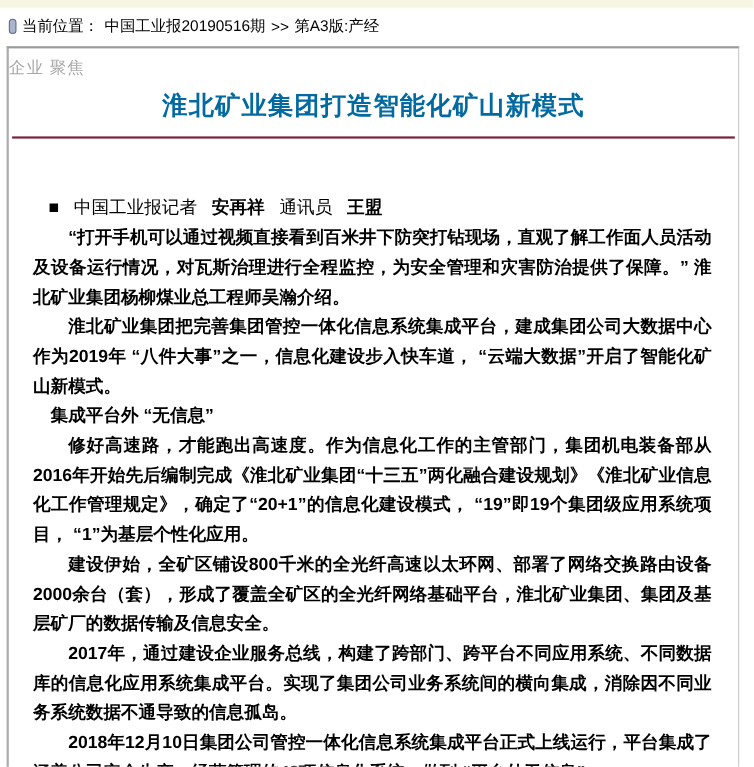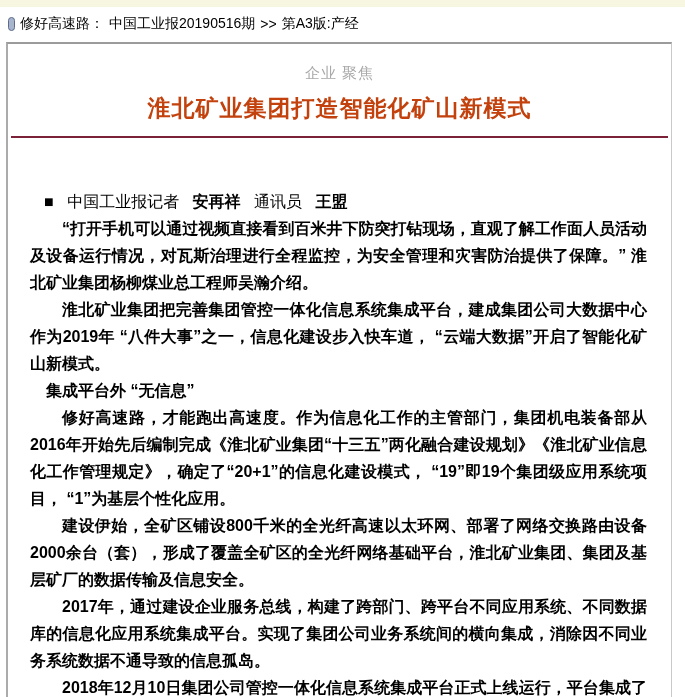--- a/index.html
+++ b/index.html
@@ -35,32 +35,31 @@
   .content-box {
     margin: 2px 13px 0 6px;
     border: 1px solid #C9C9C9;
     border-top: 2px solid #9B9B9B;
     border-left: 2px solid #ABABAB;
     background: #ffffff;
     min-height: 700px;
     padding-bottom: 30px;
   }
   .category {
-    margin-top: 20px;
-    text-align: center;
+    margin-top: 8px;
     font-size: 15px;
     color: #A8A8A8;
     letter-spacing: 1px;
   }
   .article-title {
     margin-top: 10px;
     text-align: center;
     font-size: 23px;
     font-weight: bold;
-    color: #c2410c;
+    color: #0369a1;
     letter-spacing: 1px;
   }
   .title-rule {
     height: 2px;
     background: #7B2138;
     margin: 12px 3px 0 3px;
   }
   .article-body {
     margin-top: 50px;
     padding: 0 24px 0 22px;
@@ -85,21 +84,21 @@
     margin-left: 16px;
   }
 </style>
 </head>
 <body>
 
 <div class="top-strip"></div>
 
 <div class="breadcrumb-bar">
   <span class="crumb-icon"></span>
-  <span>修好高速路：</span>
+  <span>当前位置：</span>
   <span>中国工业报20190516期</span>
   <span>&gt;&gt;</span>
   <span>第A3版:产经</span>
 </div>
 
 <div class="content-box">
   <div class="category">企业 聚焦</div>
   <h1 class="article-title">淮北矿业集团打造智能化矿山新模式</h1>
   <div class="title-rule"></div>
 

